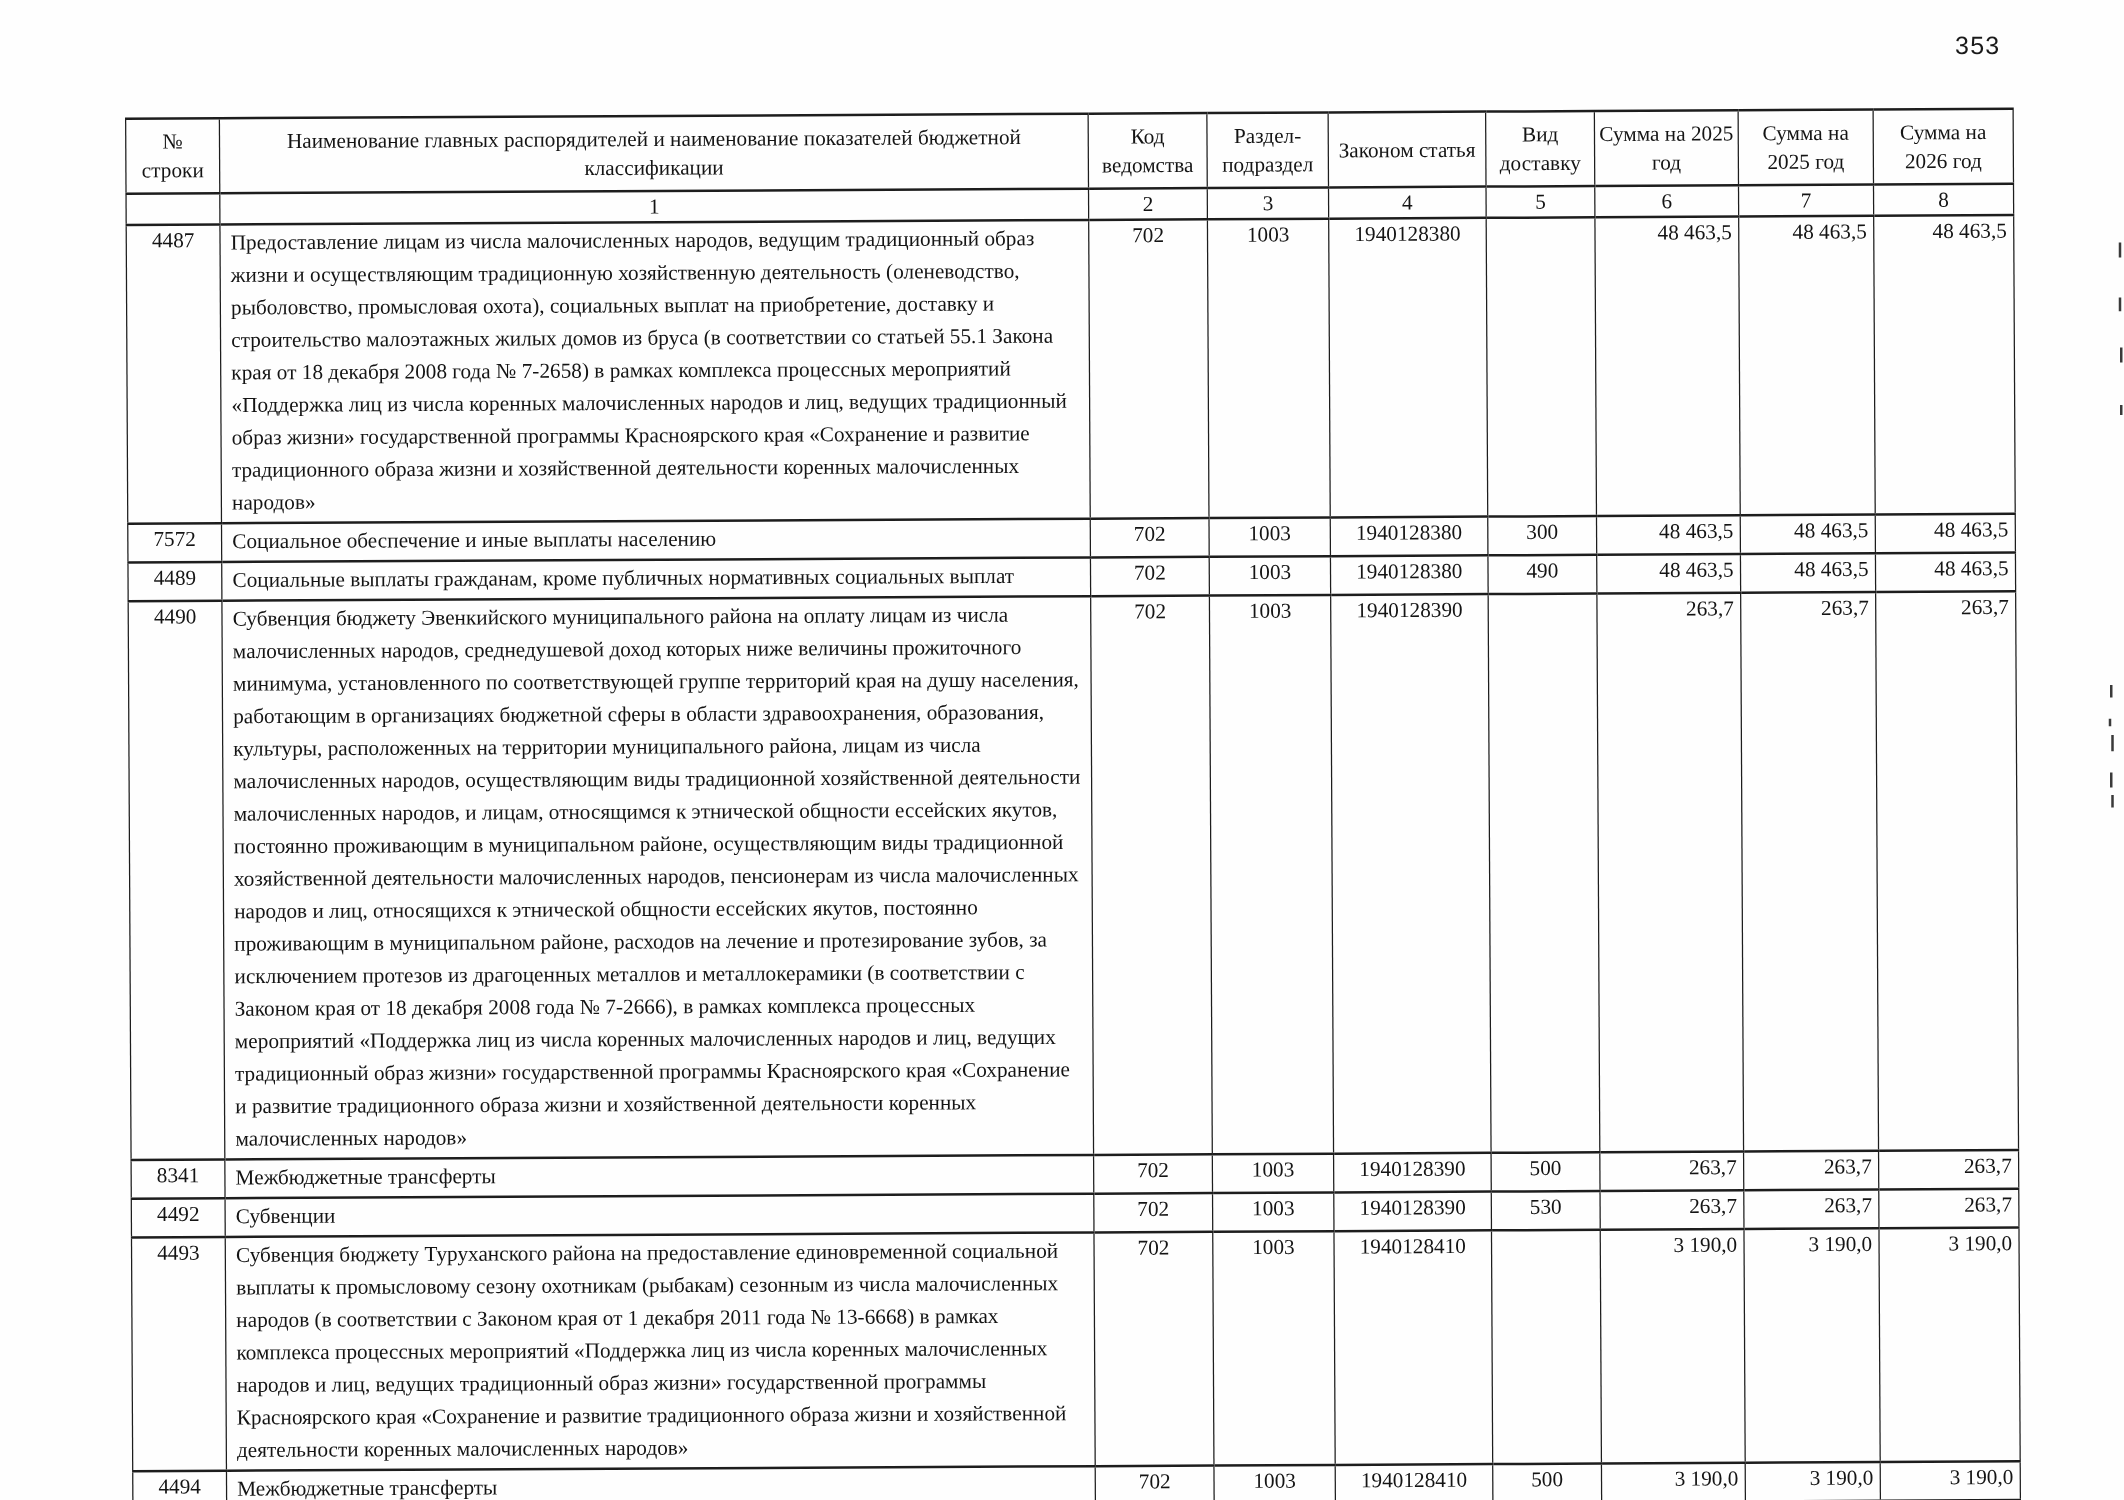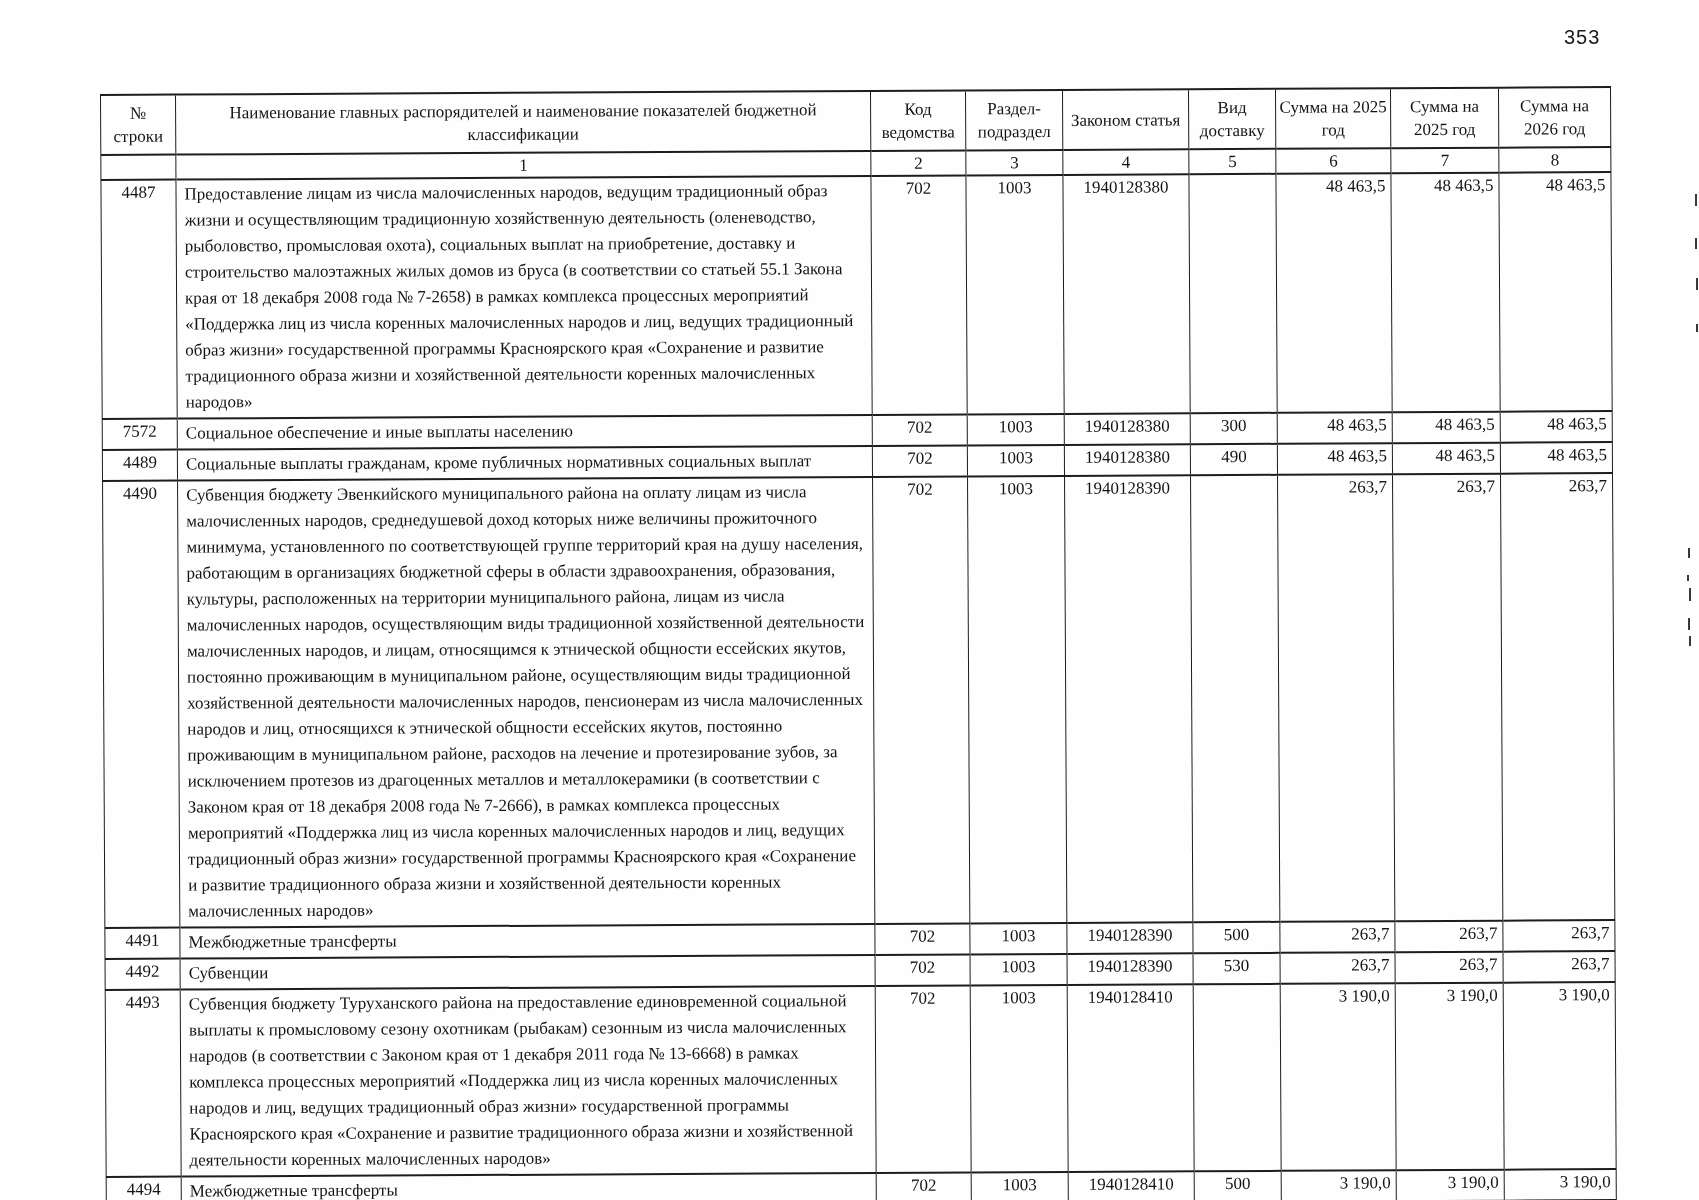--- a/index.html
+++ b/index.html
@@ -171,21 +171,21 @@
             <td class="c-name">Субвенция бюджету Эвенкийского муниципального района на оплату лицам из числа малочисленных народов, среднедушевой доход которых ниже величины прожиточного минимума, установленного по соответствующей группе территорий края на душу населения, работающим в организациях бюджетной сферы в области здравоохранения, образования, культуры, расположенных на территории муниципального района, лицам из числа малочисленных народов, осуществляющим виды традиционной хозяйственной деятельности малочисленных народов, и лицам, относящимся к этнической общности ессейских якутов, постоянно проживающим в муниципальном районе, осуществляющим виды традиционной хозяйственной деятельности малочисленных народов, пенсионерам из числа малочисленных народов и лиц, относящихся к этнической общности ессейских якутов, постоянно проживающим в муниципальном районе, расходов на лечение и протезирование зубов, за исключением протезов из драгоценных металлов и металлокерамики (в соответствии с Законом края от 18 декабря 2008 года № 7-2666), в рамках комплекса процессных мероприятий «Поддержка лиц из числа коренных малочисленных народов и лиц, ведущих традиционный образ жизни» государственной программы Красноярского края «Сохранение и развитие традиционного образа жизни и хозяйственной деятельности коренных малочисленных народов»</td>
             <td class="c-code">702</td>
             <td class="c-code">1003</td>
             <td class="c-code">1940128390</td>
             <td class="c-code"></td>
             <td class="c-sum">263,7</td>
             <td class="c-sum">263,7</td>
             <td class="c-sum">263,7</td>
           </tr>
           <tr>
-            <td class="c-num">4491</td>
+            <td class="c-num">8341</td>
             <td class="c-name">Межбюджетные трансферты</td>
             <td class="c-code">702</td>
             <td class="c-code">1003</td>
             <td class="c-code">1940128390</td>
             <td class="c-code">500</td>
             <td class="c-sum">263,7</td>
             <td class="c-sum">263,7</td>
             <td class="c-sum">263,7</td>
           </tr>
           <tr>

